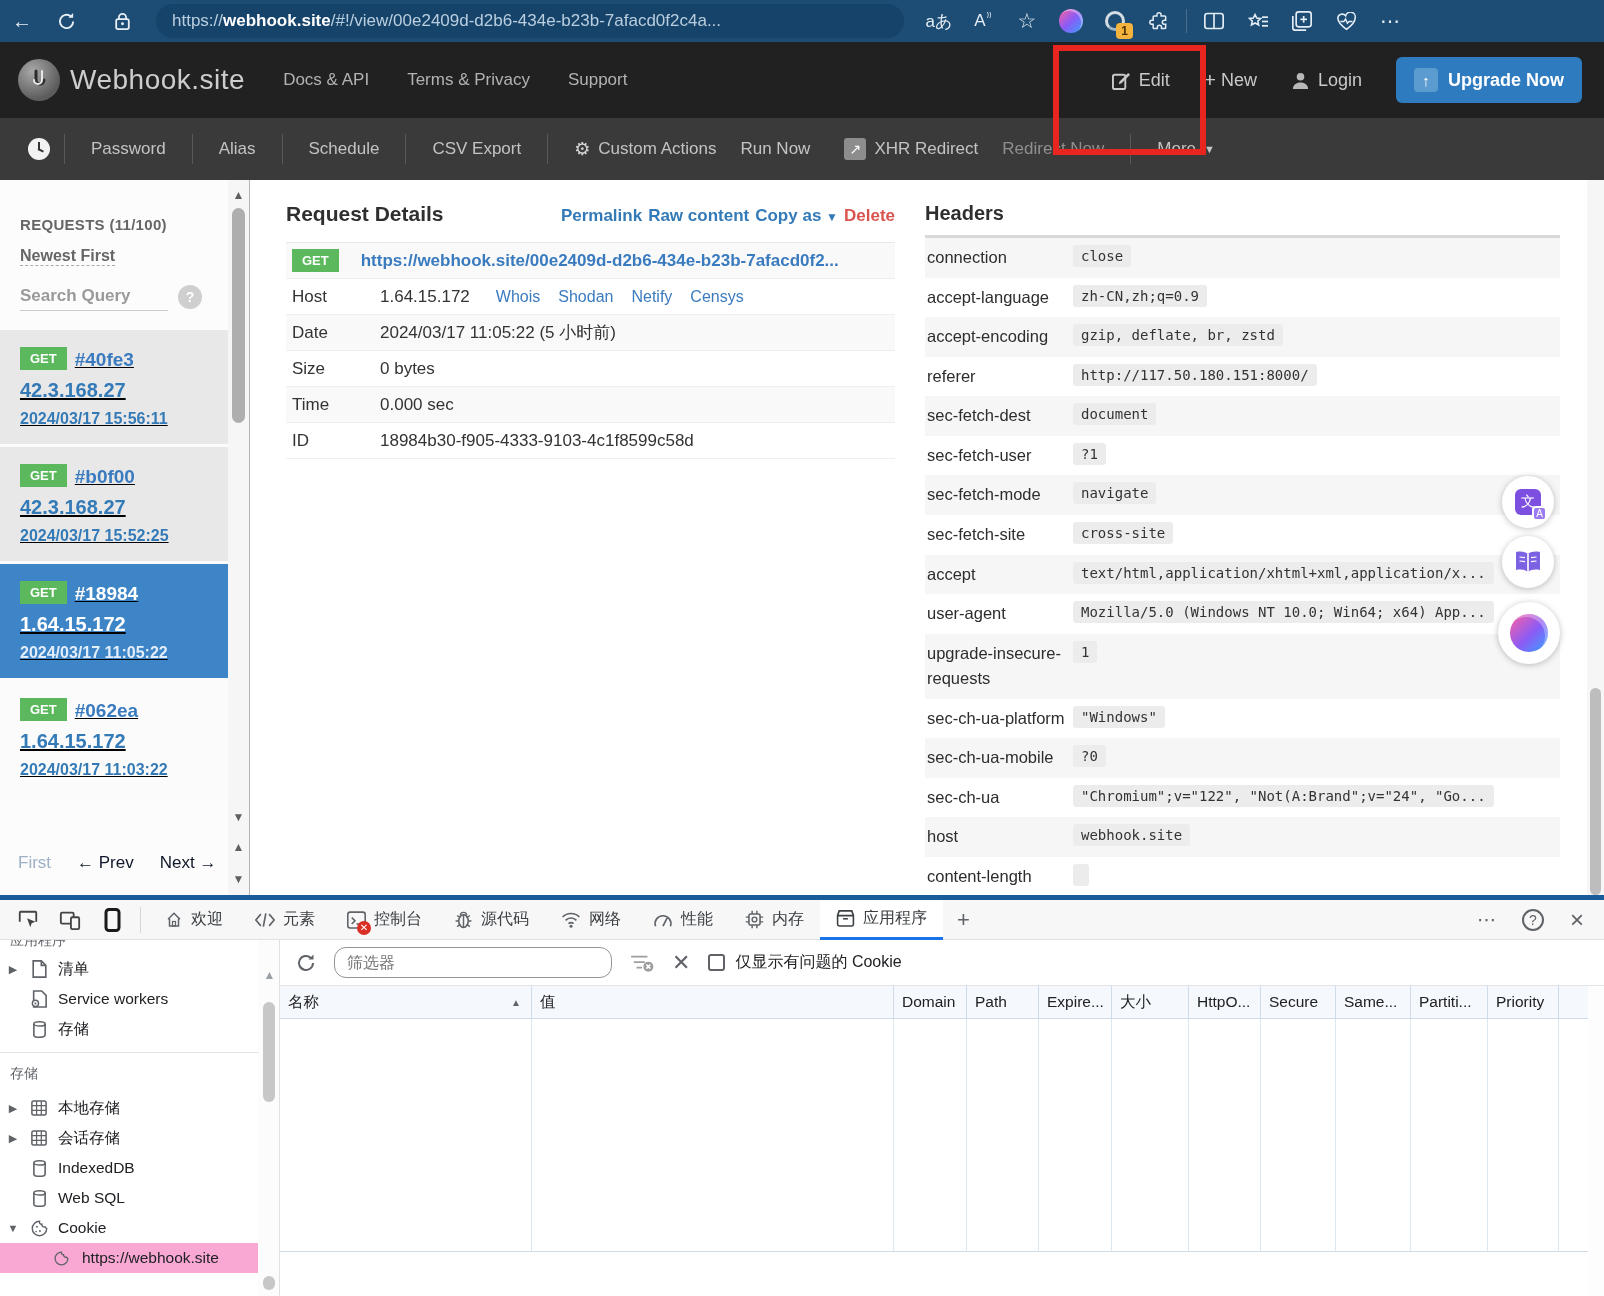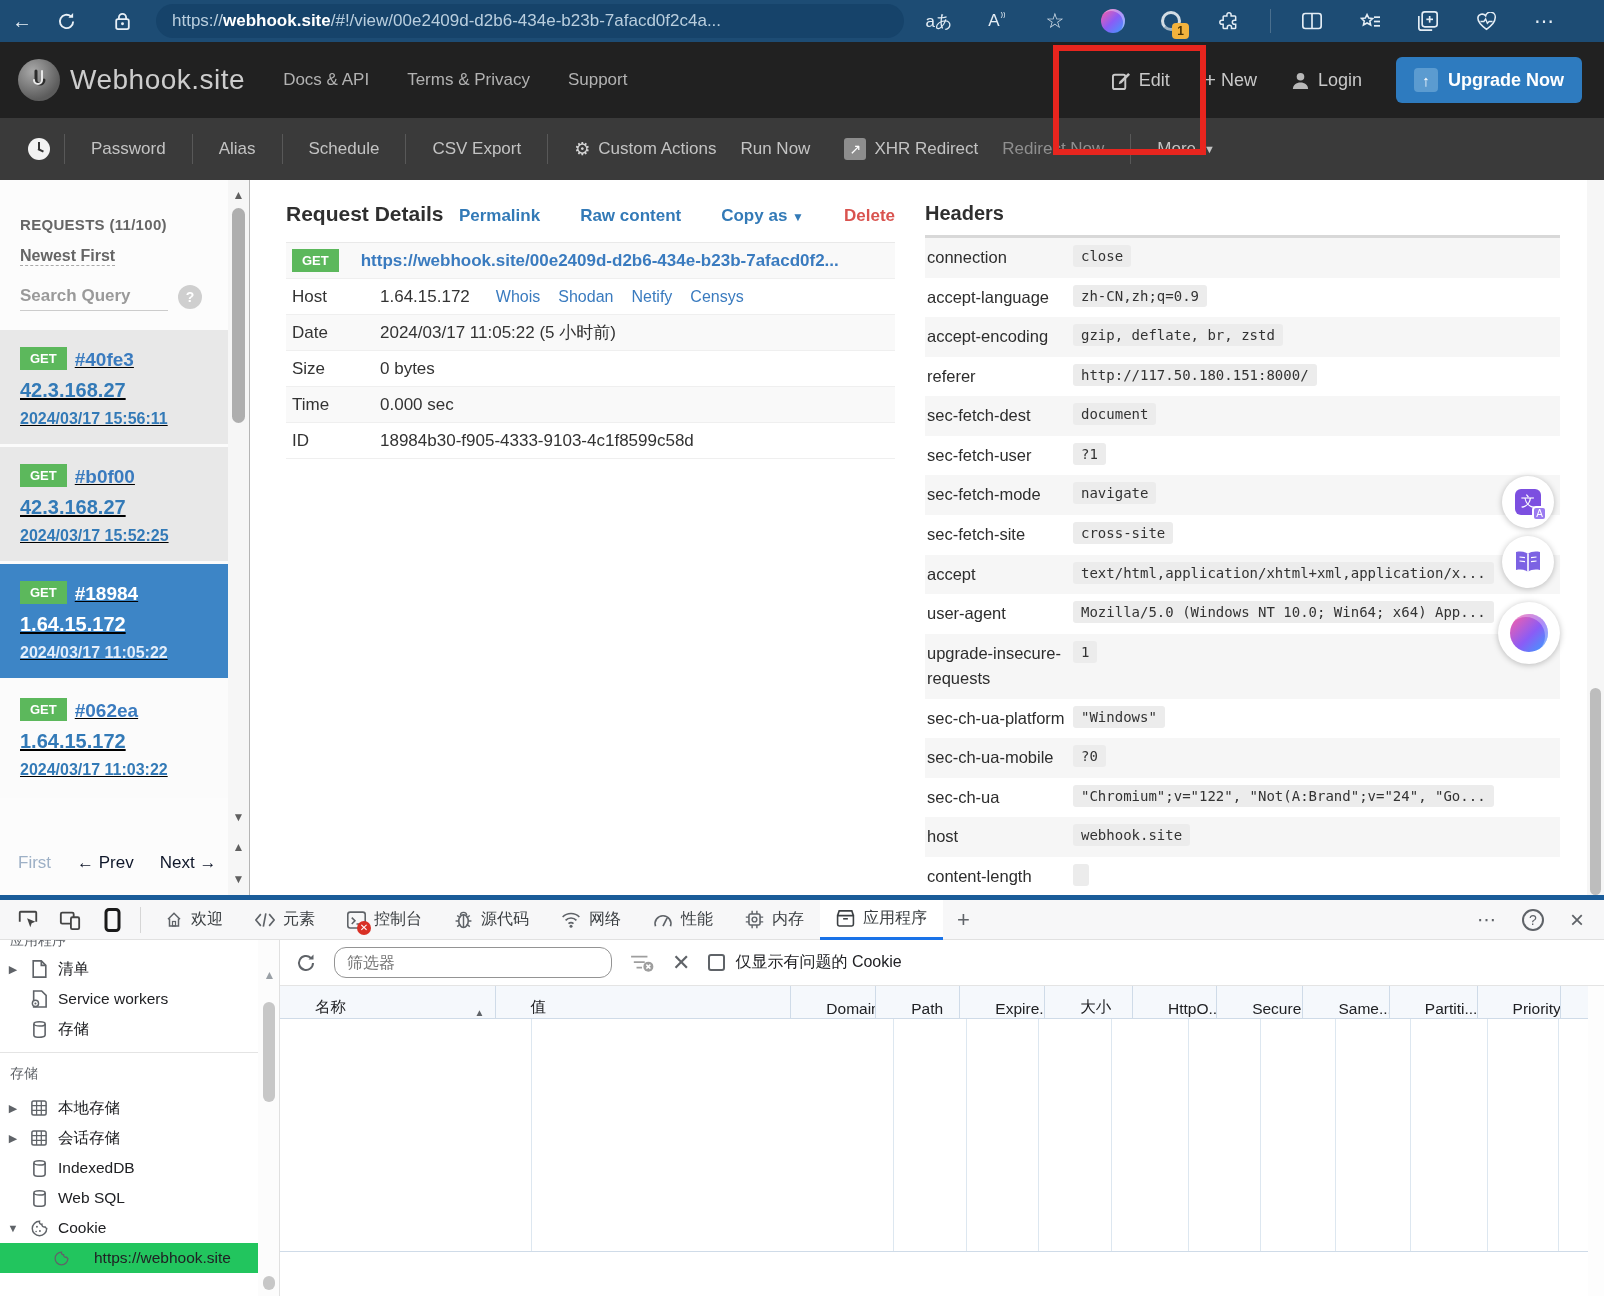--- a/index.html
+++ b/index.html
@@ -6,21 +6,21 @@
   html,body { width:1604px; height:1296px; }
   body { font-family:"Liberation Sans", sans-serif; position:relative; overflow:hidden; background:#fff; }
   svg { display:block; }
 
   
   .browser-bar { position:absolute; left:0; top:0; width:1604px; height:42px; background:#1d4c74; display:flex; align-items:center; color:#dde9f3; }
   .bbtn { width:44px; height:42px; display:flex; align-items:center; justify-content:center; font-size:20px; color:#e8f0f7; cursor:pointer; }
   .url-pill { margin-left:12px; width:748px; height:34px; border-radius:17px; background:#16436a; display:flex; align-items:center; padding:0 16px; overflow:hidden; white-space:nowrap; }
   .url-text { font-size:17px; color:#b9cede; overflow:hidden; text-overflow:ellipsis; white-space:nowrap; }
   .url-text b { color:#ffffff; font-weight:bold; }
-  .chrome-icons { display:flex; align-items:center; margin-left:14px; gap:16px; }
+  .chrome-icons { display:flex; align-items:center; margin-left:14px; gap:2px; }
   .cicon { width:42px; height:40px; display:flex; align-items:center; justify-content:center; font-size:17px; color:#e4edf5; position:relative; cursor:pointer; }
   .brain-dot { width:24px; height:24px; border-radius:50%; background:linear-gradient(135deg,#ff5fa2 0%,#8a5cf6 50%,#3aa0ff 100%); box-shadow:inset -2px 2px 0 rgba(255,255,255,.35); }
   .ring { width:20px; height:20px; border:3px solid #d4dde4; border-radius:50%; border-bottom-color:#9fb4c4; }
   .badge-1 { position:absolute; right:3px; bottom:2px; width:17px; height:16px; background:#f3b33d; color:#4a3205; border:1px solid #fff0; border-radius:4px; font-size:12px; font-weight:bold; display:flex; align-items:center; justify-content:center; }
   .vdiv { width:1px; height:24px; background:#4a6f8e; margin:0 4px; }
 
   
   .site-header { position:absolute; left:0; top:42px; width:1604px; height:76px; background:#212121; display:flex; align-items:center; }
   .logo-circle { width:42px; height:42px; border-radius:50%; margin-left:18px; background:radial-gradient(circle at 35% 30%, #a9a9a9, #5c5c5c 70%); display:flex; align-items:center; justify-content:center; }
   .brand { color:#cdcdcd; font-size:28px; margin-left:10px; letter-spacing:.5px; }
@@ -74,21 +74,21 @@
 
   
   .sb-scroll { position:absolute; left:228px; top:0; width:22px; height:715px; background:#f6f6f6; border-right:1px solid #b5b5b5; }
   .arr { position:absolute; left:3px; width:15px; text-align:center; color:#606060; font-size:12px; cursor:pointer; }
   .sb-thumb { position:absolute; left:4px; width:13px; border-radius:7px; background:#aeaeae; cursor:pointer; }
 
   
   .main-panel { position:absolute; left:286px; top:0; width:609px; }
   .rd-titlebar { display:flex; align-items:baseline; padding-top:22px; }
   .rd-title { font-size:21px; font-weight:bold; color:#2f2f2f; }
-  .rd-actions { margin-left:auto; display:flex; gap:40px; font-size:17px; font-weight:bold; }
+  .rd-actions { margin-left:auto; display:flex; gap:6px; font-size:17px; font-weight:bold; }
   .rd-actions .a-blue { color:#337ab7; cursor:pointer; }
   .rd-actions .a-red { color:#d9534f; cursor:pointer; }
   .caret { font-size:12px; }
   .rd-table { margin-top:16px; border-top:1px solid #e9e9e9; }
   .rd-row { display:flex; align-items:center; min-height:36px; padding:4px 6px; border-bottom:1px solid #efefef; font-size:17px; color:#333; }
   .rd-row.stripe { background:#f9f9f9; }
   .rd-label { width:88px; flex:none; }
   .rd-url { color:#3a7bbf; overflow:hidden; white-space:nowrap; text-overflow:ellipsis; cursor:pointer;font-weight:bold; }
   .rd-links { display:flex; gap:18px; margin-left:26px; font-size:16px; }
   .rd-links span { color:#3a7bbf; cursor:pointer; }
@@ -130,37 +130,37 @@
 
   .dt-body { position:absolute; left:0; top:45px; bottom:0; width:1604px; }
   .dt-side { position:absolute; left:0; top:0; bottom:0; width:258px; overflow:hidden; background:#fff; }
   .dt-sec { color:#5f6368; font-size:14px; padding:6px 10px 4px 10px; }
   .dt-sec.clip { margin-top:-14px; }
   .tree-item { display:flex; align-items:center; height:30px; font-size:15.5px; color:#202124; cursor:pointer; }
   .tw { width:26px; flex:none; text-align:center; color:#5f6368; font-size:11px; }
   .tico { width:26px; flex:none; display:flex; justify-content:center; color:#5f6368; }
   .tree-item .tlabel { margin-left:6px; white-space:nowrap; }
   .tree-div { height:1px; background:#e4e4e4; margin:8px 0 2px 0; }
-  .tree-child-sel { background:#22c55e; height:30px; display:flex; align-items:center; padding-left:52px; gap:24px; font-size:15.5px; color:#202124; }
+  .tree-child-sel { background:#f9a8d4; height:30px; display:flex; align-items:center; padding-left:52px; gap:12px; font-size:15.5px; color:#202124; }
   .dt-side-scroll { position:absolute; left:258px; top:0; bottom:0; width:22px; background:#fcfcfc; border-right:1px solid #e0e0e0; }
   .dts-thumb { position:absolute; left:5px; width:12px; border-radius:6px; background:#c7c7c7; }
 
   .dt-main { position:absolute; left:280px; top:0; right:0; bottom:0; }
   .dt-toolbar { height:46px; display:flex; align-items:center; border-bottom:1px solid #e4e4e4; gap:18px; padding-left:16px; }
   .refresh-ic { color:#5f6368; cursor:pointer; }
   .filter-box { width:278px; height:31px; border:1px solid #949494; border-radius:12px; display:flex; align-items:center; padding:0 12px; }
   .filter-box input { border:none; outline:none; font-size:16px; width:100%; color:#202124; background:transparent; font-family:"Liberation Sans", sans-serif; }
   .filter-box input::placeholder { color:#757575; }
   .clear-filter { color:#9e9e9e; cursor:pointer; }
   .x-ic { color:#5f6368; font-size:22px; cursor:pointer; }
   .dt-check { width:17px; height:17px; border:2px solid #5f6368; border-radius:3px; cursor:pointer; }
   .dt-check-label { font-size:16px; color:#202124; margin-left:-8px; }
 
   .grid-header { height:33px; background:#f5f8fc; border-bottom:1px solid #cfdbe8; display:flex; font-size:15.5px; color:#202124; align-items:center; }
-  .gh-cell { height:100%; display:flex; align-items:flex-end; padding:0 8px; border-right:1px solid #cfdbe8; position:relative; white-space:nowrap; overflow:hidden;margin-left:27px; }
+  .gh-cell { height:100%; display:flex; align-items:center; padding:0 8px; border-right:1px solid #cfdbe8; position:relative; white-space:nowrap; overflow:hidden; }
   .sort-arr { position:absolute; right:10px; font-size:10px; color:#5f6368; }
   .grid-body { position:relative; height:233px; border-bottom:1px solid #cfdbe8; display:flex; }
   .gb-cell { height:100%; border-right:1px solid #dde7f0; }
 
   .dt-main-scroll { position:absolute; right:0; top:46px; bottom:0; width:16px; background:#fdfdfd; }
 </style>
 </head>
 <body>
 
 <div class="browser-bar">

